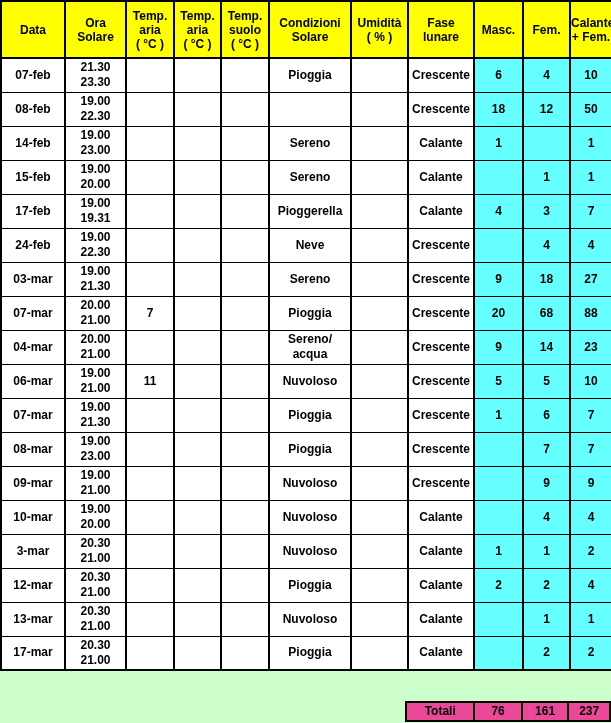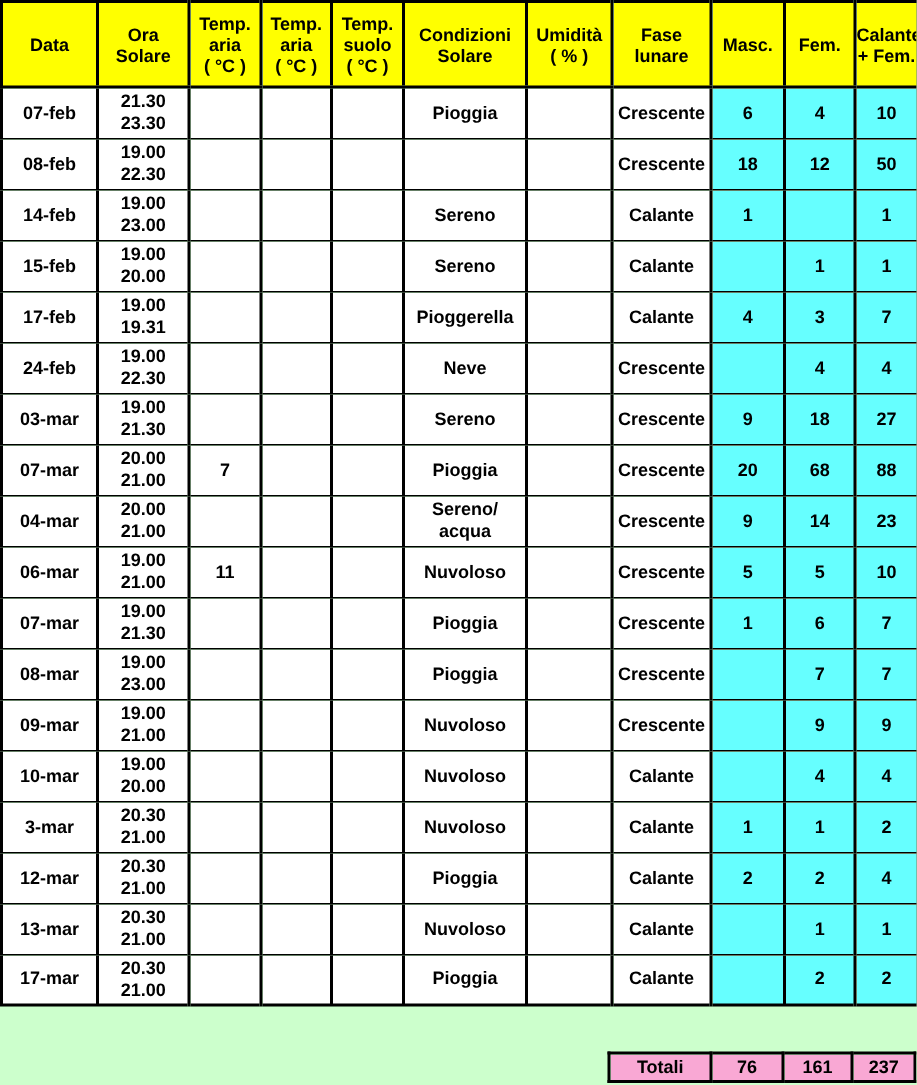--- a/index.html
+++ b/index.html
@@ -49,21 +49,21 @@
 
   table.totals {
     position: absolute;
     left: 405px;
     top: 701px;
     border-collapse: collapse;
     table-layout: fixed;
     border: 2px solid #000;
   }
   table.totals td {
-    background: #f9a8d4;
+    background: #ec4899;
     border: 2px solid #000;
     height: 17px;
     padding: 0;
     text-align: center;
     vertical-align: middle;
     font-size: 12px;
     font-weight: bold;
     line-height: 17px;
     overflow: hidden;
   }

